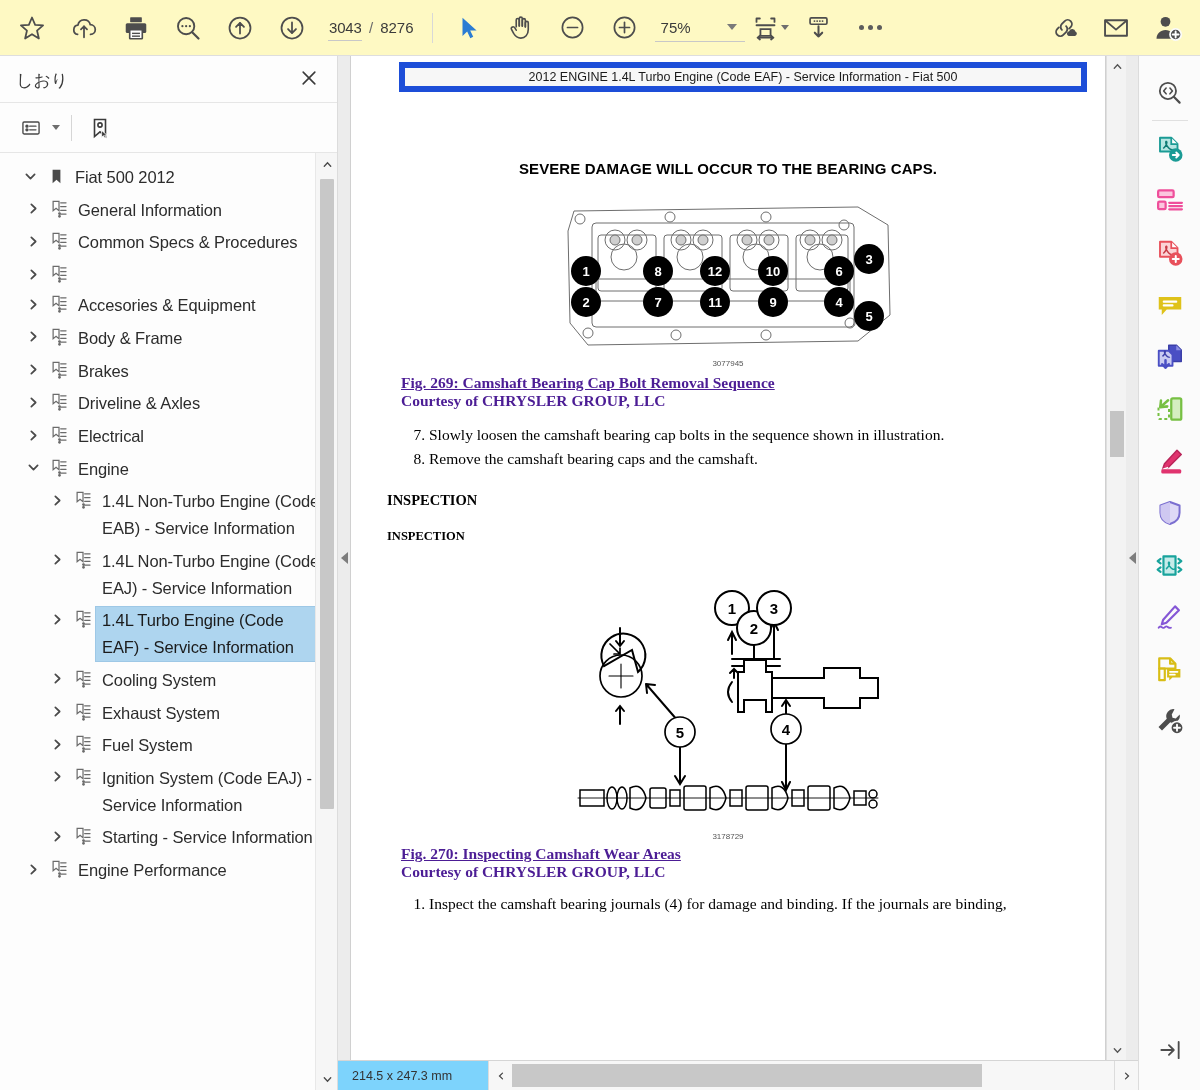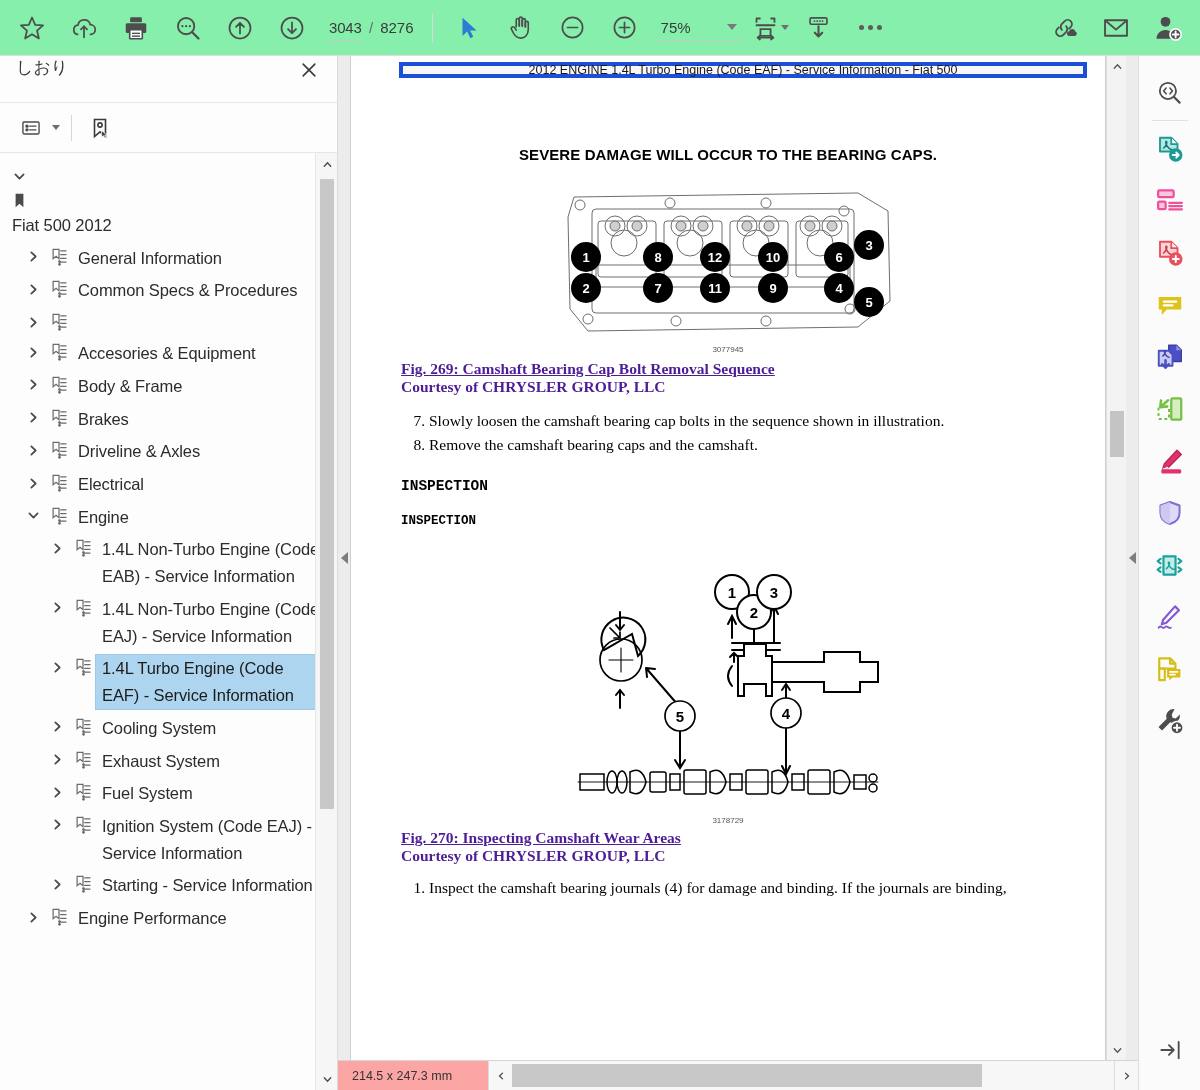--- a/index.html
+++ b/index.html
@@ -7,21 +7,21 @@
     width: 1200px; height: 1090px;
     font-family: "Liberation Sans", sans-serif;
     background: #ffffff;
     overflow: hidden;
   }
   .app { position: relative; width: 1200px; height: 1090px; display: flex; flex-direction: column; }
 
   
   .toolbar {
     height: 56px; min-height: 56px;
-    background: #86efac;
+    background: #fef9c3;
     border-bottom: 1px solid #dedede;
     display: flex; align-items: center;
     padding: 0 6px;
     position: relative;
   }
   .tb-btn {
     width: 52px; height: 50px;
     display: flex; align-items: center; justify-content: center;
     cursor: pointer; border-radius: 3px;
   }
@@ -60,22 +60,22 @@
 
   
   .sidebar {
     width: 338px; min-width: 338px;
     background: #fdfdfd;
     border-right: 1px solid #dcdcdc;
     display: flex; flex-direction: column;
     position: relative;
   }
   .sb-title-row {
-    height: 47px; display: flex; align-items: flex-start;
-    padding: 0 14px 18px 16px;
+    height: 47px; display: flex; align-items: flex-end;
+    padding: 0 14px 10px 16px;
     border-bottom: 1px solid #e6e6e6;
   }
   .sb-title { font-size: 17px; color: #3a3a3a; flex: 1; }
   .sb-close { width: 28px; height: 28px; display:flex; align-items:center; justify-content:center; cursor: pointer; }
   .sb-tools {
     height: 50px; display: flex; align-items: center;
     padding-left: 14px; gap: 2px;
     border-bottom: 1px solid #e6e6e6;
   }
   .sb-tool { width: 34px; height: 34px; display:flex; align-items:center; justify-content:center; cursor:pointer; border-radius:3px;}
@@ -97,21 +97,21 @@
   .bk-icon { width: 26px; min-width: 26px; height: 24px; display:flex; align-items:center; justify-content:center; }
   .node-label {
     font-size: 16.5px; color: #2c2c2c;
     line-height: 1.62; padding-left: 6px;
     letter-spacing: -0.1px;
   }
   .node.selected .node-label {
     background: #aed5ef; color: #1b1b1b;
     box-shadow: 0 0 0 1px #9ec8e6;
   }
-  .lvl0 { padding-left: 6px; flex-direction: column; }
+  .lvl0 { padding-left: 17px; }
   .lvl1 { padding-left: 20px; }
   .lvl2 { padding-left: 44px; }
 
   .sb-scrollbar {
     position: absolute; right: 0; top: 0; width: 22px; height: 100%;
     background: #f6f6f6; border-left: 1px solid #e8e8e8;
   }
   .sb-arrow { width:22px; height:22px; display:flex; align-items:center; justify-content:center; cursor:pointer; color:#4a4a4a;}
   .sb-arrow.bot { position:absolute; bottom:0; }
   .sb-thumb {
@@ -128,23 +128,23 @@
   }
   .tri-l { width:0;height:0;border-top:6px solid transparent;border-bottom:6px solid transparent;border-right:7px solid #7d7d7d;}
 
   .page-canvas {
     flex:1; background:#ffffff; position:relative; overflow:hidden;
     border-left:1px solid #d0d0d0; border-right:1px solid #d0d0d0;
     padding: 0;
   }
   .doc-header {
     margin: 6px 18px 0 48px;
-    border: 4px solid #1d4ed8;
+    border: 6px solid #1d4ed8;
     background: #f7f7f7;
-    height: 16px; display:flex; align-items:center; justify-content:center;
+    height: 30px; display:flex; align-items:center; justify-content:center;
     font-size: 12.5px; color:#1a1a1a;
     font-family: "Liberation Sans", sans-serif;
   }
   .warn-line {
     text-align:center; font-weight:bold; font-size:15px; color:#000;
     margin-top: 68px; letter-spacing: .1px;
   }
   .fig-img { display:flex; justify-content:center; margin-top: 18px; }
   .img-code { text-align:center; font-size:8px; color:#555; margin-top:4px; font-family:"Liberation Sans",sans-serif;}
   .fig-cap {
@@ -154,35 +154,35 @@
   }
   .fig-cap .t { text-decoration: underline; }
   .fig-cap .c { display:block; }
   ol.steps {
     font-family:"Liberation Serif", serif;
     font-size:15.5px; color:#000;
     margin: 14px 0 0 78px;
   }
   ol.steps li { margin-bottom: 3px; line-height:1.38; white-space:nowrap; }
   .sec-head {
-    font-family:Liberation Mono, monospace; font-weight:bold;
-    font-size:14.5px; color:#000; margin-left:50px; margin-top:22px;
+    font-family:Liberation Serif, serif; font-weight:bold;
+    font-size:14.5px; color:#000; margin-left:36px; margin-top:22px;
   }
   .sec-head.small { font-size:12.5px; margin-top:20px; }
 
   .doc-vscroll {
     width: 20px; background:#f3f3f3; border-left:1px solid #dfdfdf;
     position:relative;
   }
   .dvs-arrow { width:20px;height:20px;display:flex;align-items:center;justify-content:center;cursor:pointer;color:#555;}
   .dvs-arrow.bot{position:absolute;bottom:0;}
   .dvs-thumb{position:absolute;left:3px;width:14px;top:355px;height:46px;background:#c4c4c4;cursor:pointer;}
 
   .statusbar {
-    height: 30px; min-height:30px; background:#fca5a5;
+    height: 30px; min-height:30px; background:#7dd3fc;
     border-top:1px solid #d5d5d5; display:flex; align-items:center;
     font-size:12.5px; color:#333;
   }
   .status-size { padding: 0 12px 0 14px; min-width: 150px; }
   .hs-arrow { width:24px;height:29px;display:flex;align-items:center;justify-content:center;background:#f7f7f7;cursor:pointer;color:#444;border-left:1px solid #dcdcdc;}
   .hs-track { flex:1; height:29px; background:#f7f7f7; position:relative; }
   .hs-thumb { position:absolute; left:0; top:3px; height:23px; width:78%; background:#c8c8c8; cursor:pointer;}
 
   
   .rail {

